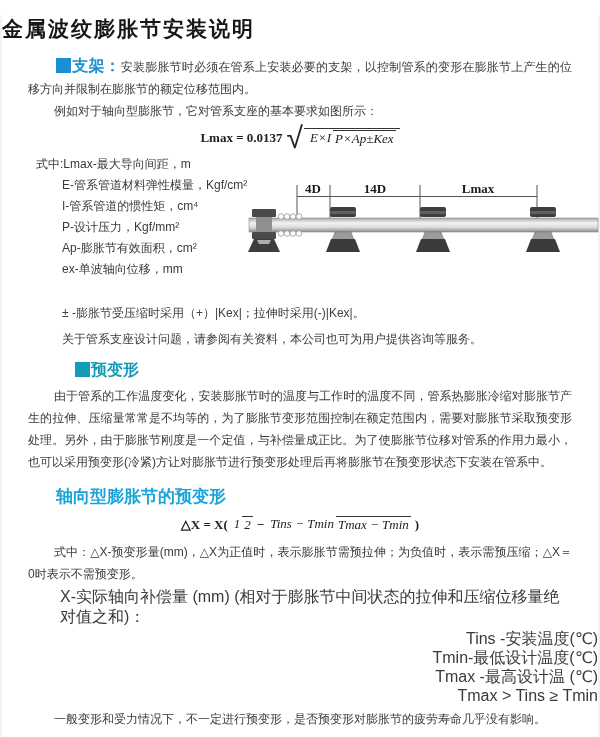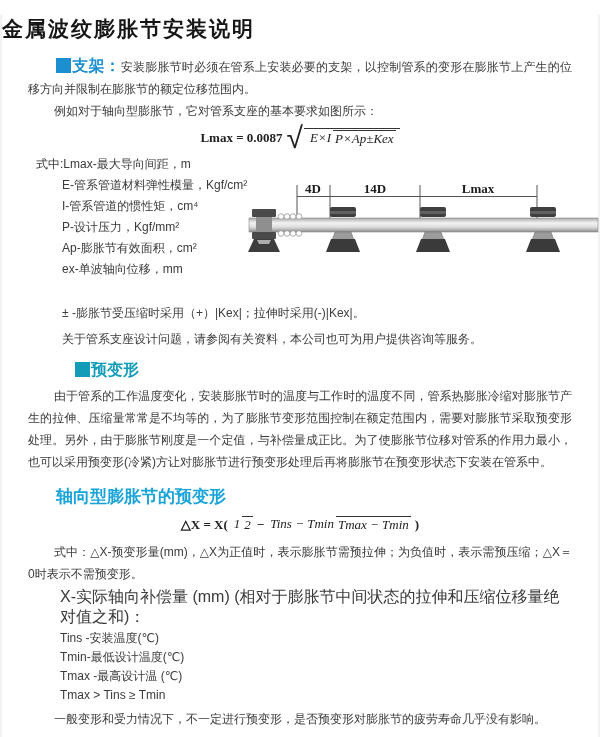--- a/index.html
+++ b/index.html
@@ -34,36 +34,36 @@
   .sqrt{font-size:30px;font-weight:400;line-height:20px;margin-right:-3px;color:#222;}
   .radicand{border-top:1.6px solid #333;padding:1px 4px 0 4px;}
   
   .def-wrap{position:relative;margin:4px 0 0 34px;min-height:148px;}
   .def-line{font-size:12px;line-height:21px;color:#3a3a3a;}
   .def-line.pad{padding-left:26px;}
   .diagram{position:absolute;left:212px;top:28px;width:352px;height:88px;}
   .note-line{margin:0 26px 0 60px;font-size:12px;line-height:22px;color:#404040;}
   .consult{margin:4px 26px 0 60px;font-size:12px;line-height:22px;color:#3a3a3a;}
   .sub-cyan{color:#19a4d9;font-size:17px;font-weight:bold;margin:12px 0 2px 54px;}
-  .tline{margin-left:58px;font-size:12px;line-height:19px;color:#3a3a3a;}
+  .tline{margin-left:58px;font-size:16px;line-height:19px;color:#3a3a3a;text-align:right;}
   .xline{margin:2px 26px 2px 58px;font-size:16px;line-height:20px;color:#3a3a3a;}
   svg text{font-family:"Liberation Serif",serif;font-weight:bold;}
 </style>
 </head>
 <body>
 
 <div class="page">
 
   <div class="title">金属波纹膨胀节安装说明</div>
 
   <p class="para ind" style="text-indent:28px;"><span class="sec-head"><span class="sq"></span><span>支架：</span></span><span>安装膨胀节时必须在管系上安装必要的支架，以控制管系的变形在膨胀节上产生的位移方向并限制在膨胀节的额定位移范围内。</span></p>
   <p class="para ind">例如对于轴向型膨胀节，它对管系支座的基本要求如图所示：</p>
 
   <div class="formula">
-    <span class="f-bold">Lmax = 0.0087</span>
+    <span class="f-bold">Lmax = 0.0137</span>
     <span class="sqrt">√</span>
     <span class="frac serif-it radicand">
       <span class="num">E×I</span>
       <span class="den">P×Ap±Kex</span>
     </span>
   </div>
 
   <div class="def-wrap">
     <div class="def-line">式中:Lmax-最大导向间距，m</div>
     <div class="def-line pad">E-管系管道材料弹性模量，Kgf/cm²</div>

